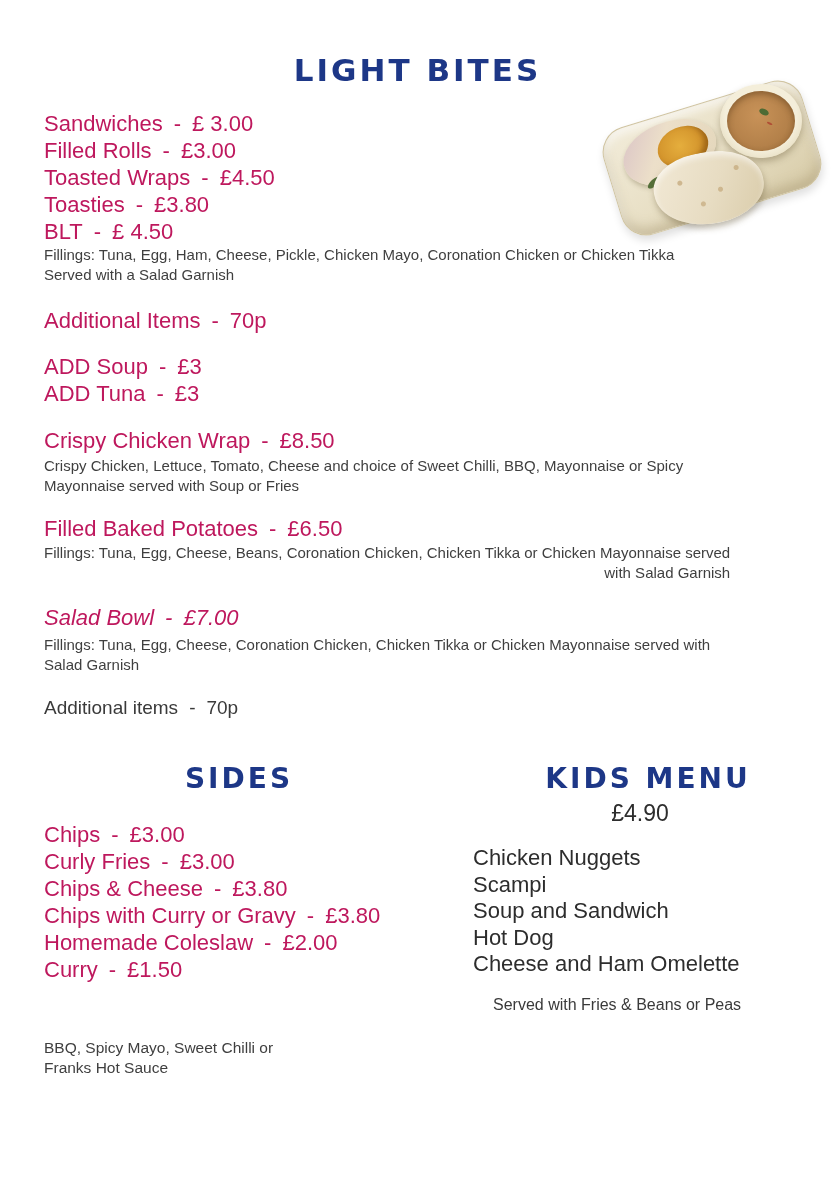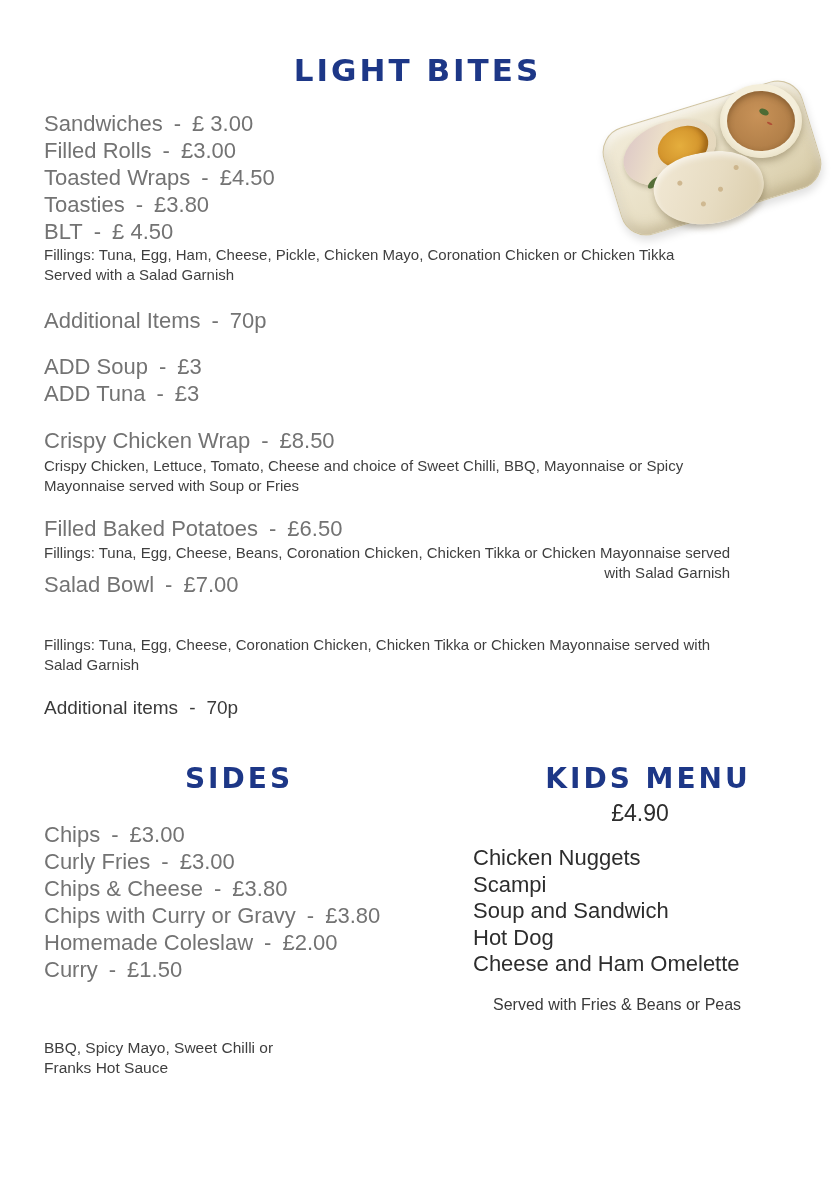--- a/index.html
+++ b/index.html
@@ -9,21 +9,21 @@
     position:relative; width:835px; height:1112px; background:#ffffff;
     overflow:hidden; margin:0 auto;
   }
   .heading {
     position:absolute; color:#1d3787; font-weight:bold;
     letter-spacing:3px; font-family:"DejaVu Sans","Liberation Sans",sans-serif;
     white-space:nowrap;
   }
   .heading.main { top:52px; left:0; width:100%; text-align:center; font-size:31px; }
   .heading.sub  { font-size:28px; transform:translateX(-50%);margin-left:8px; }
-  .row { white-space:nowrap; color:#737373; font-size:22px; line-height:27px; }
+  .row { white-space:nowrap; color:#be185d; font-size:22px; line-height:27px; }
   .row .dash { margin:0 11px; }
   .row.small { font-size:19px; color:#3a3a3a; }
   .group { position:absolute; left:44px; }
   .note { position:absolute; left:44px; font-size:15px; color:#3f3f3f; line-height:19.5px; }
   .note div { white-space:nowrap; }
   .kids-price {
     position:absolute; transform:translateX(-50%); font-size:23px; color:#2d2d2d;
     white-space:nowrap;
   }
   .kids-items { position:absolute; font-size:22px; color:#2d2d2d; line-height:26.5px; }
@@ -152,21 +152,21 @@
   <div class="group" style="top:515px;text-align:right;">
     <div class="row">
       <span>Filled Baked Potatoes</span><span class="dash">-</span><span>£6.50</span>
     </div>
   </div>
   <div class="note" style="top:543px;text-align:right;">
     <div>Fillings:  Tuna, Egg, Cheese, Beans, Coronation Chicken, Chicken Tikka or Chicken Mayonnaise served</div>
     <div>with Salad Garnish</div>
   </div>
 
-  <div class="group" style="top:571px;">
+  <div class="group" style="top:604px;font-style:italic;">
     <div class="row">
       <span>Salad Bowl</span><span class="dash">-</span><span>£7.00</span>
     </div>
   </div>
   <div class="note" style="top:635px;">
     <div>Fillings:  Tuna, Egg, Cheese, Coronation Chicken, Chicken Tikka or Chicken Mayonnaise served with</div>
     <div>Salad Garnish</div>
   </div>
 
   <div class="group" style="top:694px;">

